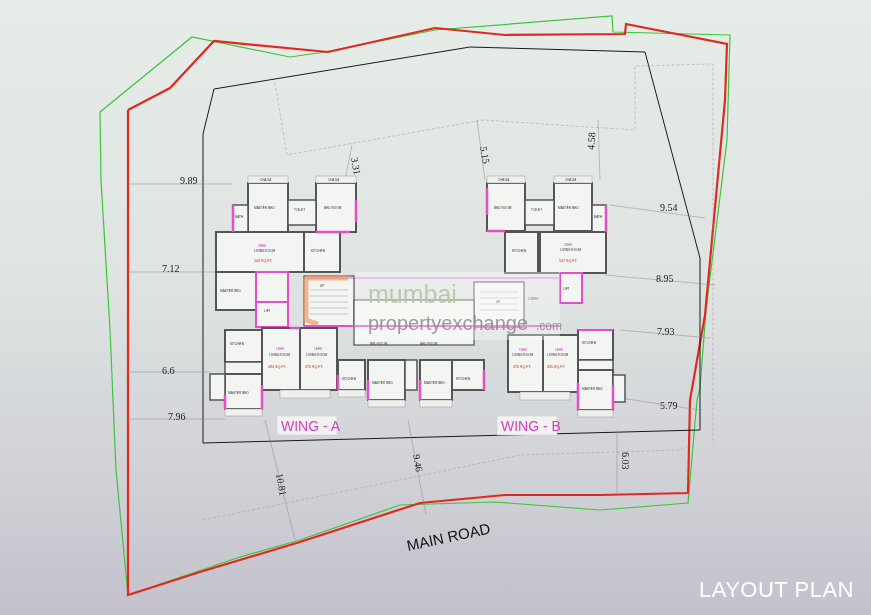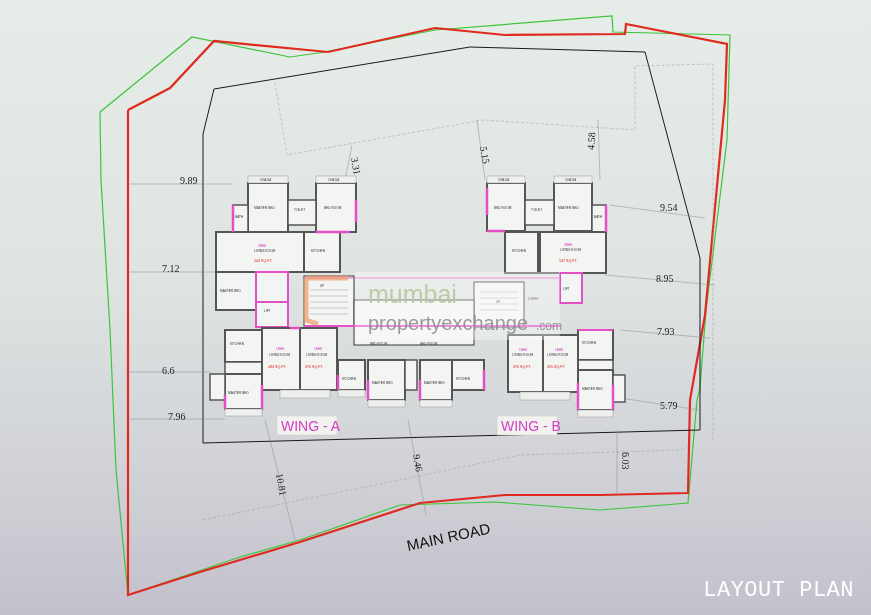--- a/index.html
+++ b/index.html
@@ -12,21 +12,21 @@
   #plan { position: absolute; left: 0; top: 0; width: 871px; height: 615px; }
   .dim { font-family: "Liberation Serif", serif; font-size: 10px; fill: #222; }
   .wing { font-family: "Liberation Sans", sans-serif; font-size: 14px; fill: #d63fc0; }
   .road { font-family: "Liberation Sans", sans-serif; font-size: 15px; fill: #111; }
   .room { font-family: "Liberation Sans", sans-serif; font-size: 3.2px; fill: #333; }
   .roomhead { font-family: "Liberation Sans", sans-serif; font-size: 3.2px; fill: #cc33bb; }
   .area { font-family: "Liberation Sans", sans-serif; font-size: 3.6px; fill: #dd2222; }
   .chajja { font-family: "Liberation Sans", sans-serif; font-size: 3px; fill: #444; }
   .title {
     position: absolute; right: 17px; bottom: 12px;
-    font-family: Liberation Mono, monospace; font-size: 22px; color: #ffffff;
+    font-family: Liberation Sans, sans-serif; font-size: 22px; color: #ffffff;
     letter-spacing: 0.5px;
   }
   .wm1 { font-family: "Liberation Sans", sans-serif; font-size: 25px; fill: #b8c8a0; opacity: 0.9; }
   .wm2 { font-family: "Liberation Sans", sans-serif; font-size: 20px; fill: #8a8a8a; opacity: 0.85; }
   .wm3 { font-family: "Liberation Sans", sans-serif; font-size: 12px; fill: #8a8a8a; opacity: 0.85; }
 </style>
 </head>
 <body>
 
 <svg id="plan" viewBox="0 0 871 615" xmlns="http://www.w3.org/2000/svg">

